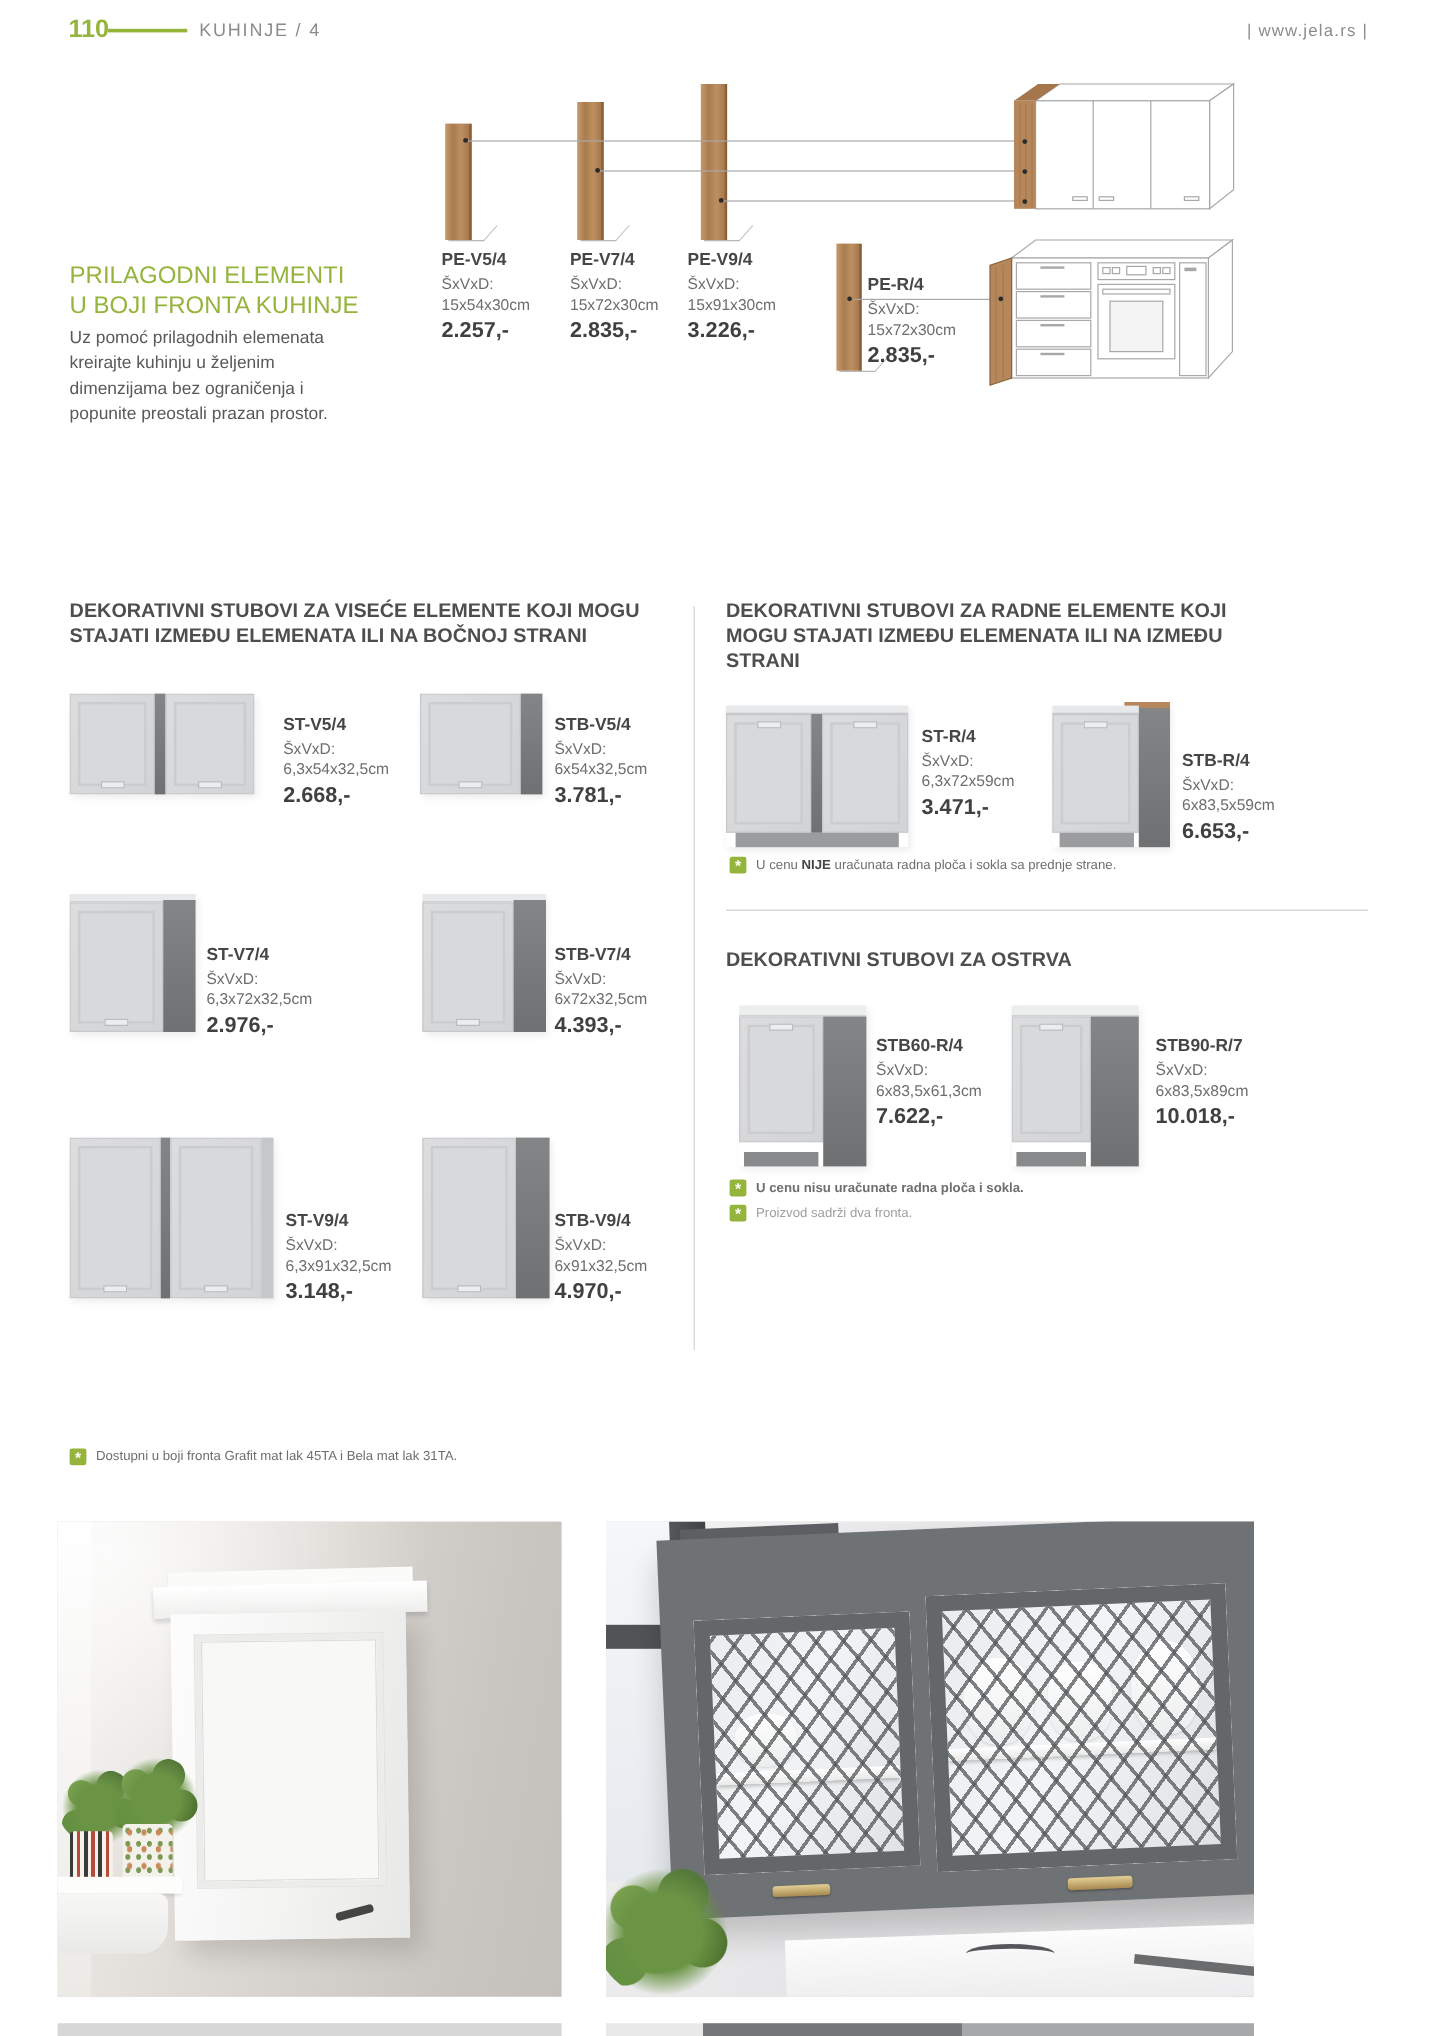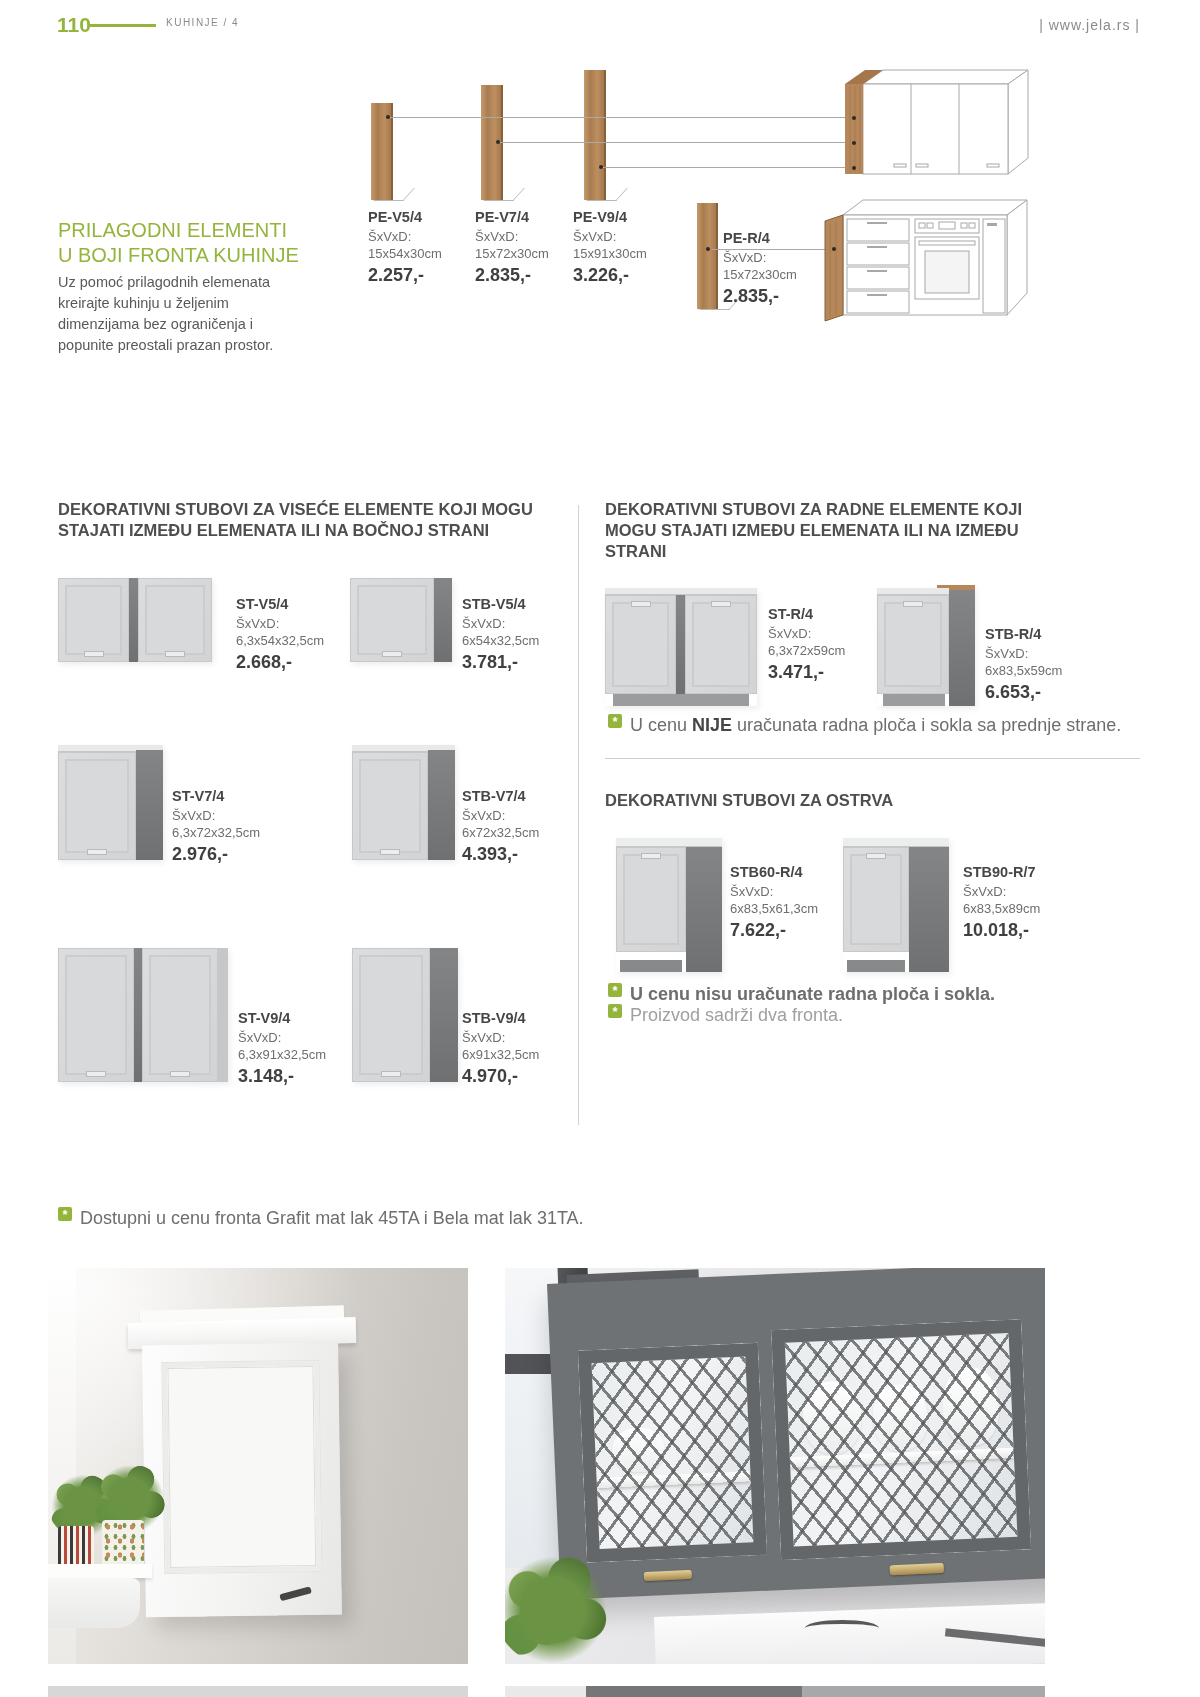--- a/index.html
+++ b/index.html
@@ -5,21 +5,21 @@
   *{margin:0;padding:0;box-sizing:border-box}
   html,body{background:#fff}
   .page{position:relative;width:1200px;height:1697px;background:#fff;overflow:hidden;
         font-family:"Liberation Sans",sans-serif;color:#4b4c4e}
   .abs{position:absolute}
   .prewrap{white-space:pre-line}
 
   
   .pagenum{font-size:21px;font-weight:bold;color:#94b43c}
   .hline{height:3px;background:#94b43c}
-  .seclabel{font-size:10px;color:#8a8b8d;letter-spacing:1.5px}
+  .seclabel{font-size:15px;color:#8a8b8d;letter-spacing:1.5px}
   .website{font-size:14px;color:#8a8b8d;letter-spacing:1px}
 
   
   .h1{font-size:31px;line-height:39px;font-weight:bold;color:#4d4e50;letter-spacing:-.5px}
   .sub{font-size:20px;line-height:25px;color:#94b43c}
   .body-text{font-size:14.5px;line-height:21px;color:#58595b}
 
   
   .wood{background:linear-gradient(90deg,#c59a6b,#a87c4f 30%,#bd8f60 60%,#9e7248);box-shadow:inset -2px 0 0 #8a6038}
   .foot{position:absolute;width:30px;height:13px;border-right:1px solid #b8b8ba;border-bottom:1px solid #b8b8ba;transform:skewX(-42deg)}
@@ -48,21 +48,21 @@
   .door.base::after{top:6px;bottom:auto}
   .dark{position:absolute;background:linear-gradient(180deg,#838587,#6e7072)}
   .side{position:absolute;background:#c6c7c9}
   .topband{position:absolute;left:0;right:0;top:0;height:7px;background:#e8e9eb;box-shadow:inset 0 -1px 0 #c6c7c9}
   .plinth{position:absolute;height:12px;background:#9b9c9e;bottom:0}
   .woodtop{position:absolute;background:#b5875a}
 
   
   .note{position:absolute;display:flex;align-items:flex-start;gap:8px}
   .badge{width:14px;height:14px;background:#94b43c;border-radius:2px;color:#fff;font-size:13px;line-height:16px;text-align:center;font-weight:bold;flex:0 0 auto}
-  .ntext{font-size:18px;color:#6d6e70;padding-top:1px}
+  .ntext{font-size:11px;color:#6d6e70;padding-top:1px}
   .ntext b{color:#454648}
   .ntext.light{color:#9fa0a2}
 
   
   .photo{position:absolute;overflow:hidden;background:#ddd}
   .plant{position:absolute;border-radius:50%;filter:blur(.6px);
     background:radial-gradient(circle at 50% 50%,#6a9344 0 40%,rgba(106,147,68,.45) 55%,transparent 66%),
                radial-gradient(circle at 28% 32%,#7ba352 0 16%,transparent 17%),
                radial-gradient(circle at 64% 22%,#55793a 0 18%,transparent 19%),
                radial-gradient(circle at 44% 62%,#6e9546 0 22%,transparent 23%),
@@ -256,21 +256,21 @@
   </div>
   <div class="pcard" style="left:462px;top:1010px">
     <div class="pcode">STB-V9/4</div>
     <div class="pline">ŠxVxD:</div>
     <div class="pline">6x91x32,5cm</div>
     <div class="pprice">4.970,-</div>
   </div>
 
   <div class="note" style="left:58px;top:1207px">
     <div class="badge">*</div>
-    <div class="ntext">Dostupni u cenu fronta Grafit mat lak 45TA i Bela mat lak 31TA.</div>
+    <div class="ntext">Dostupni u boji fronta Grafit mat lak 45TA i Bela mat lak 31TA.</div>
   </div>
 
   <div class="cabimg" style="left:605px;top:588px;width:152px;height:118px">
     <div class="topband"></div>
     <div class="door base" style="left:0;top:7px;width:71px;height:99px"></div>
     <div class="dark" style="left:71px;top:7px;width:9px;height:99px"></div>
     <div class="door base" style="left:80px;top:7px;width:72px;height:99px"></div>
     <div class="plinth" style="left:8px;width:136px"></div>
   </div>
   <div class="pcard" style="left:768px;top:606px">

